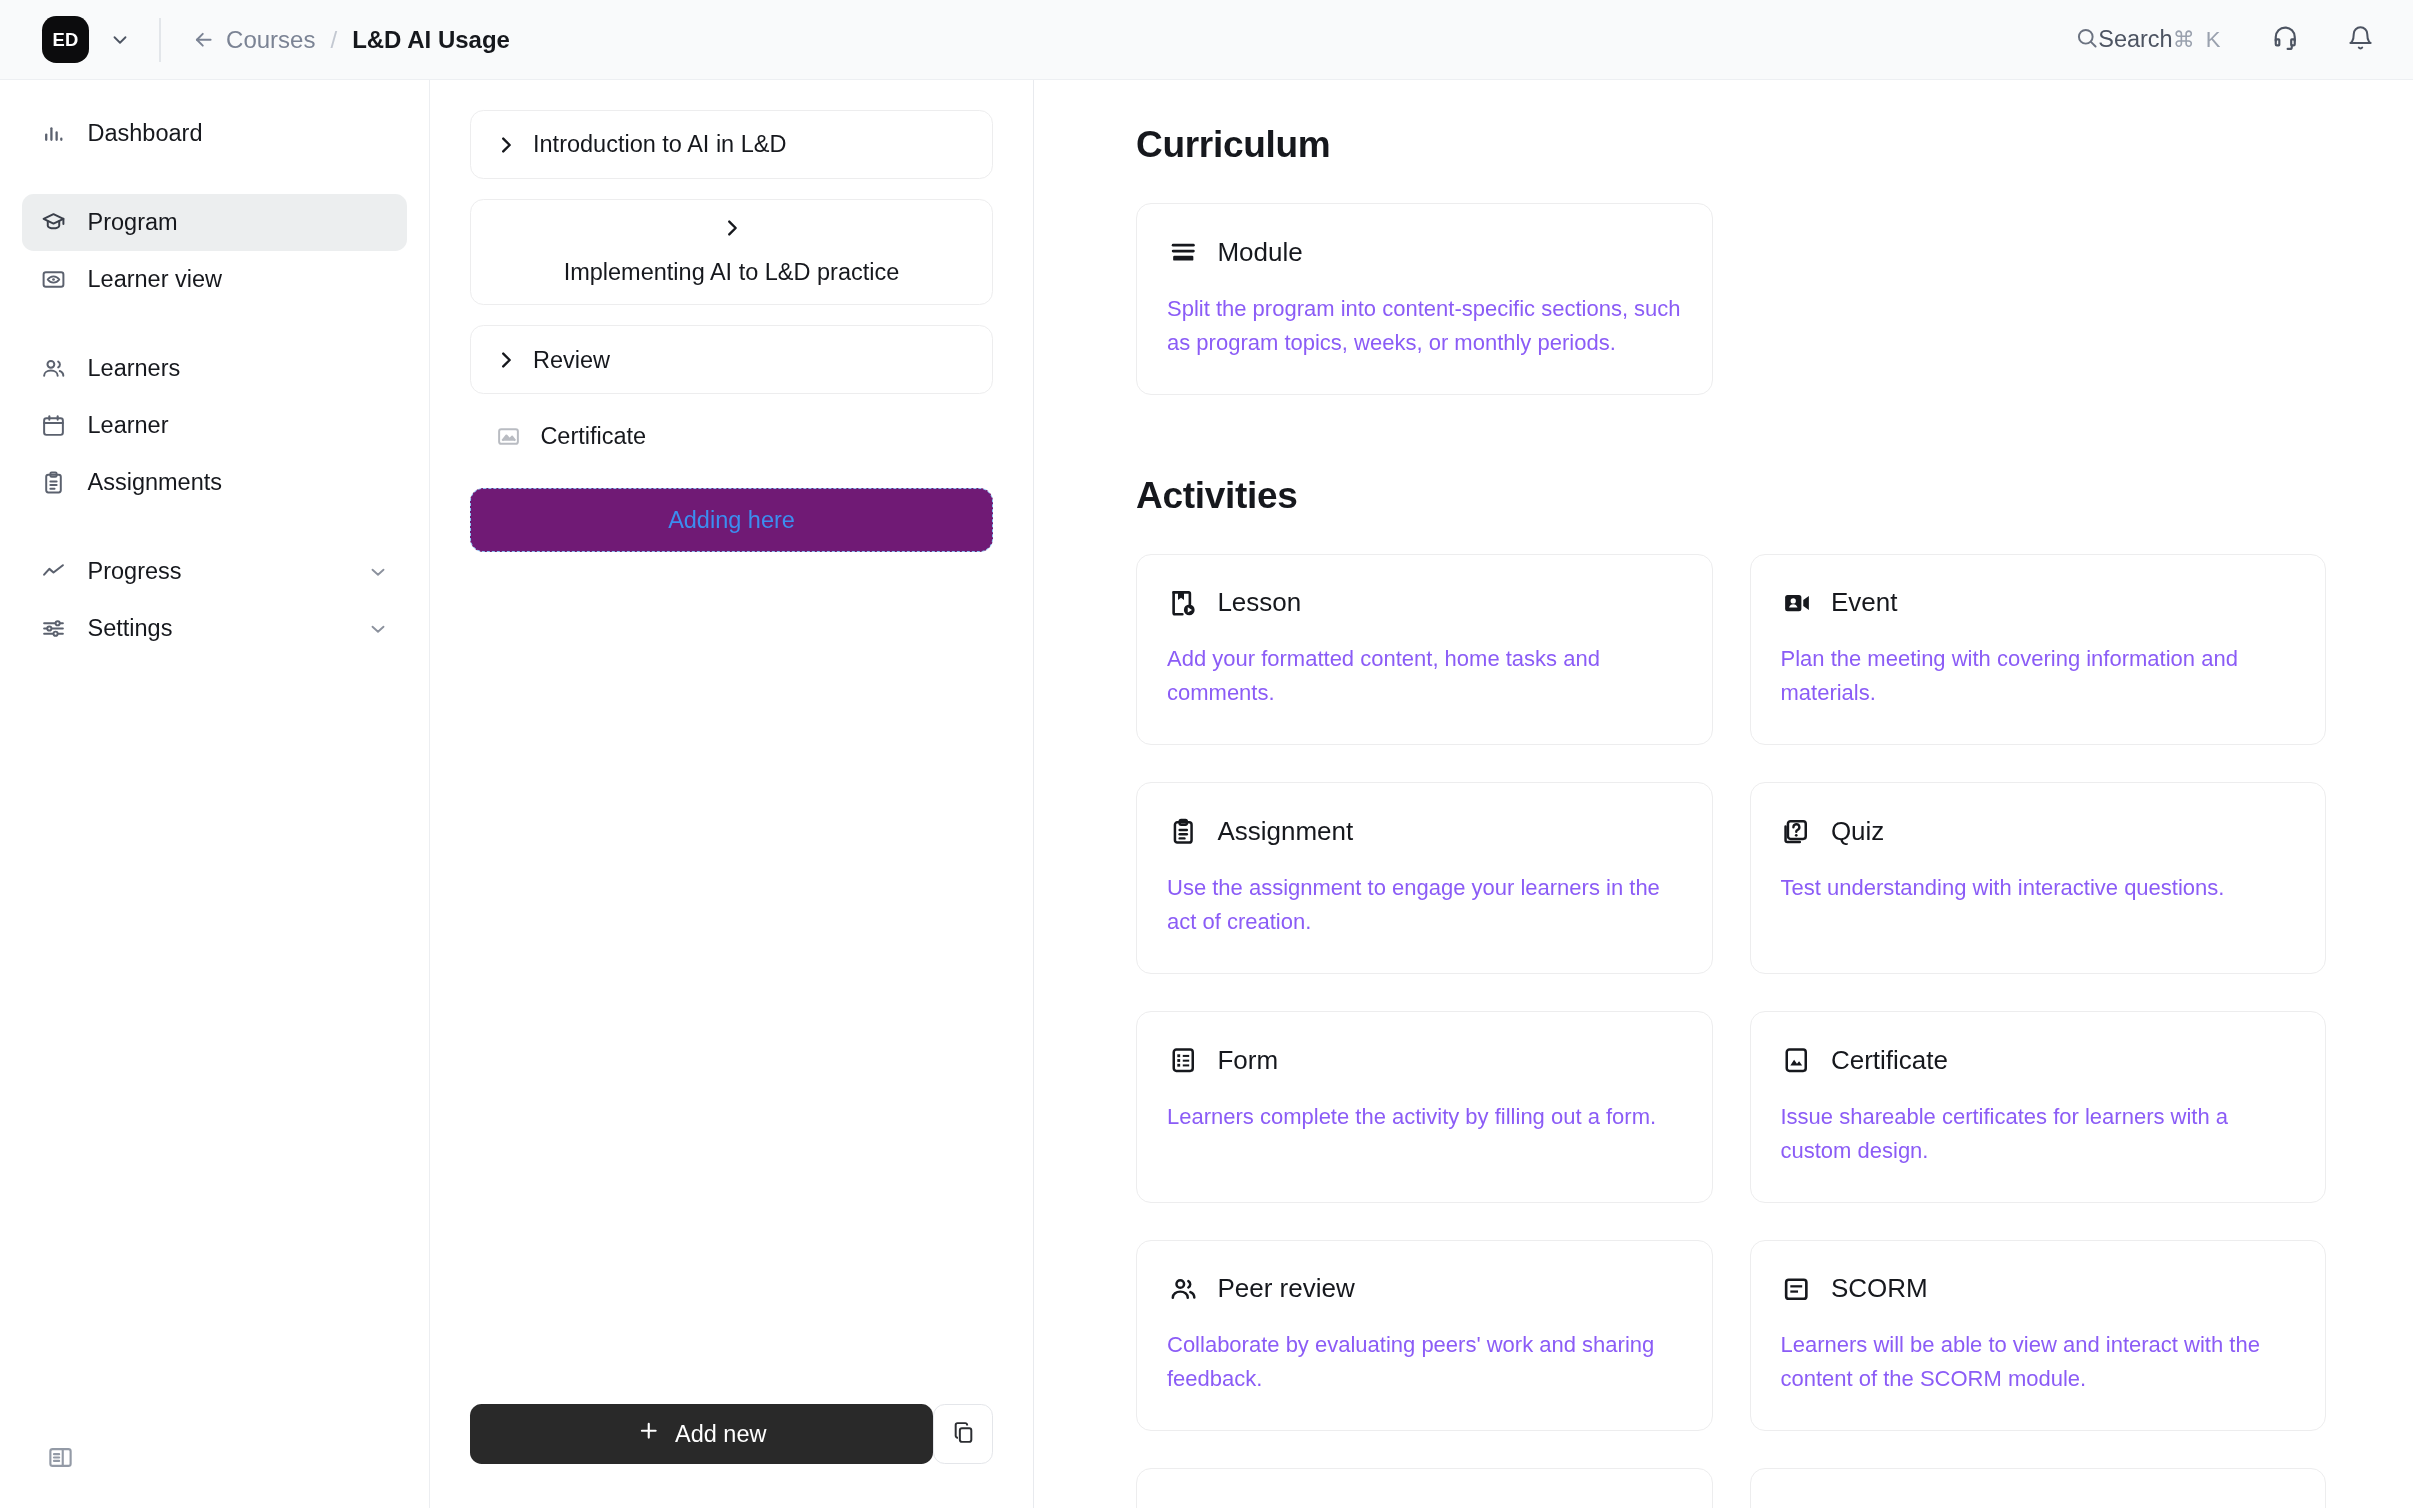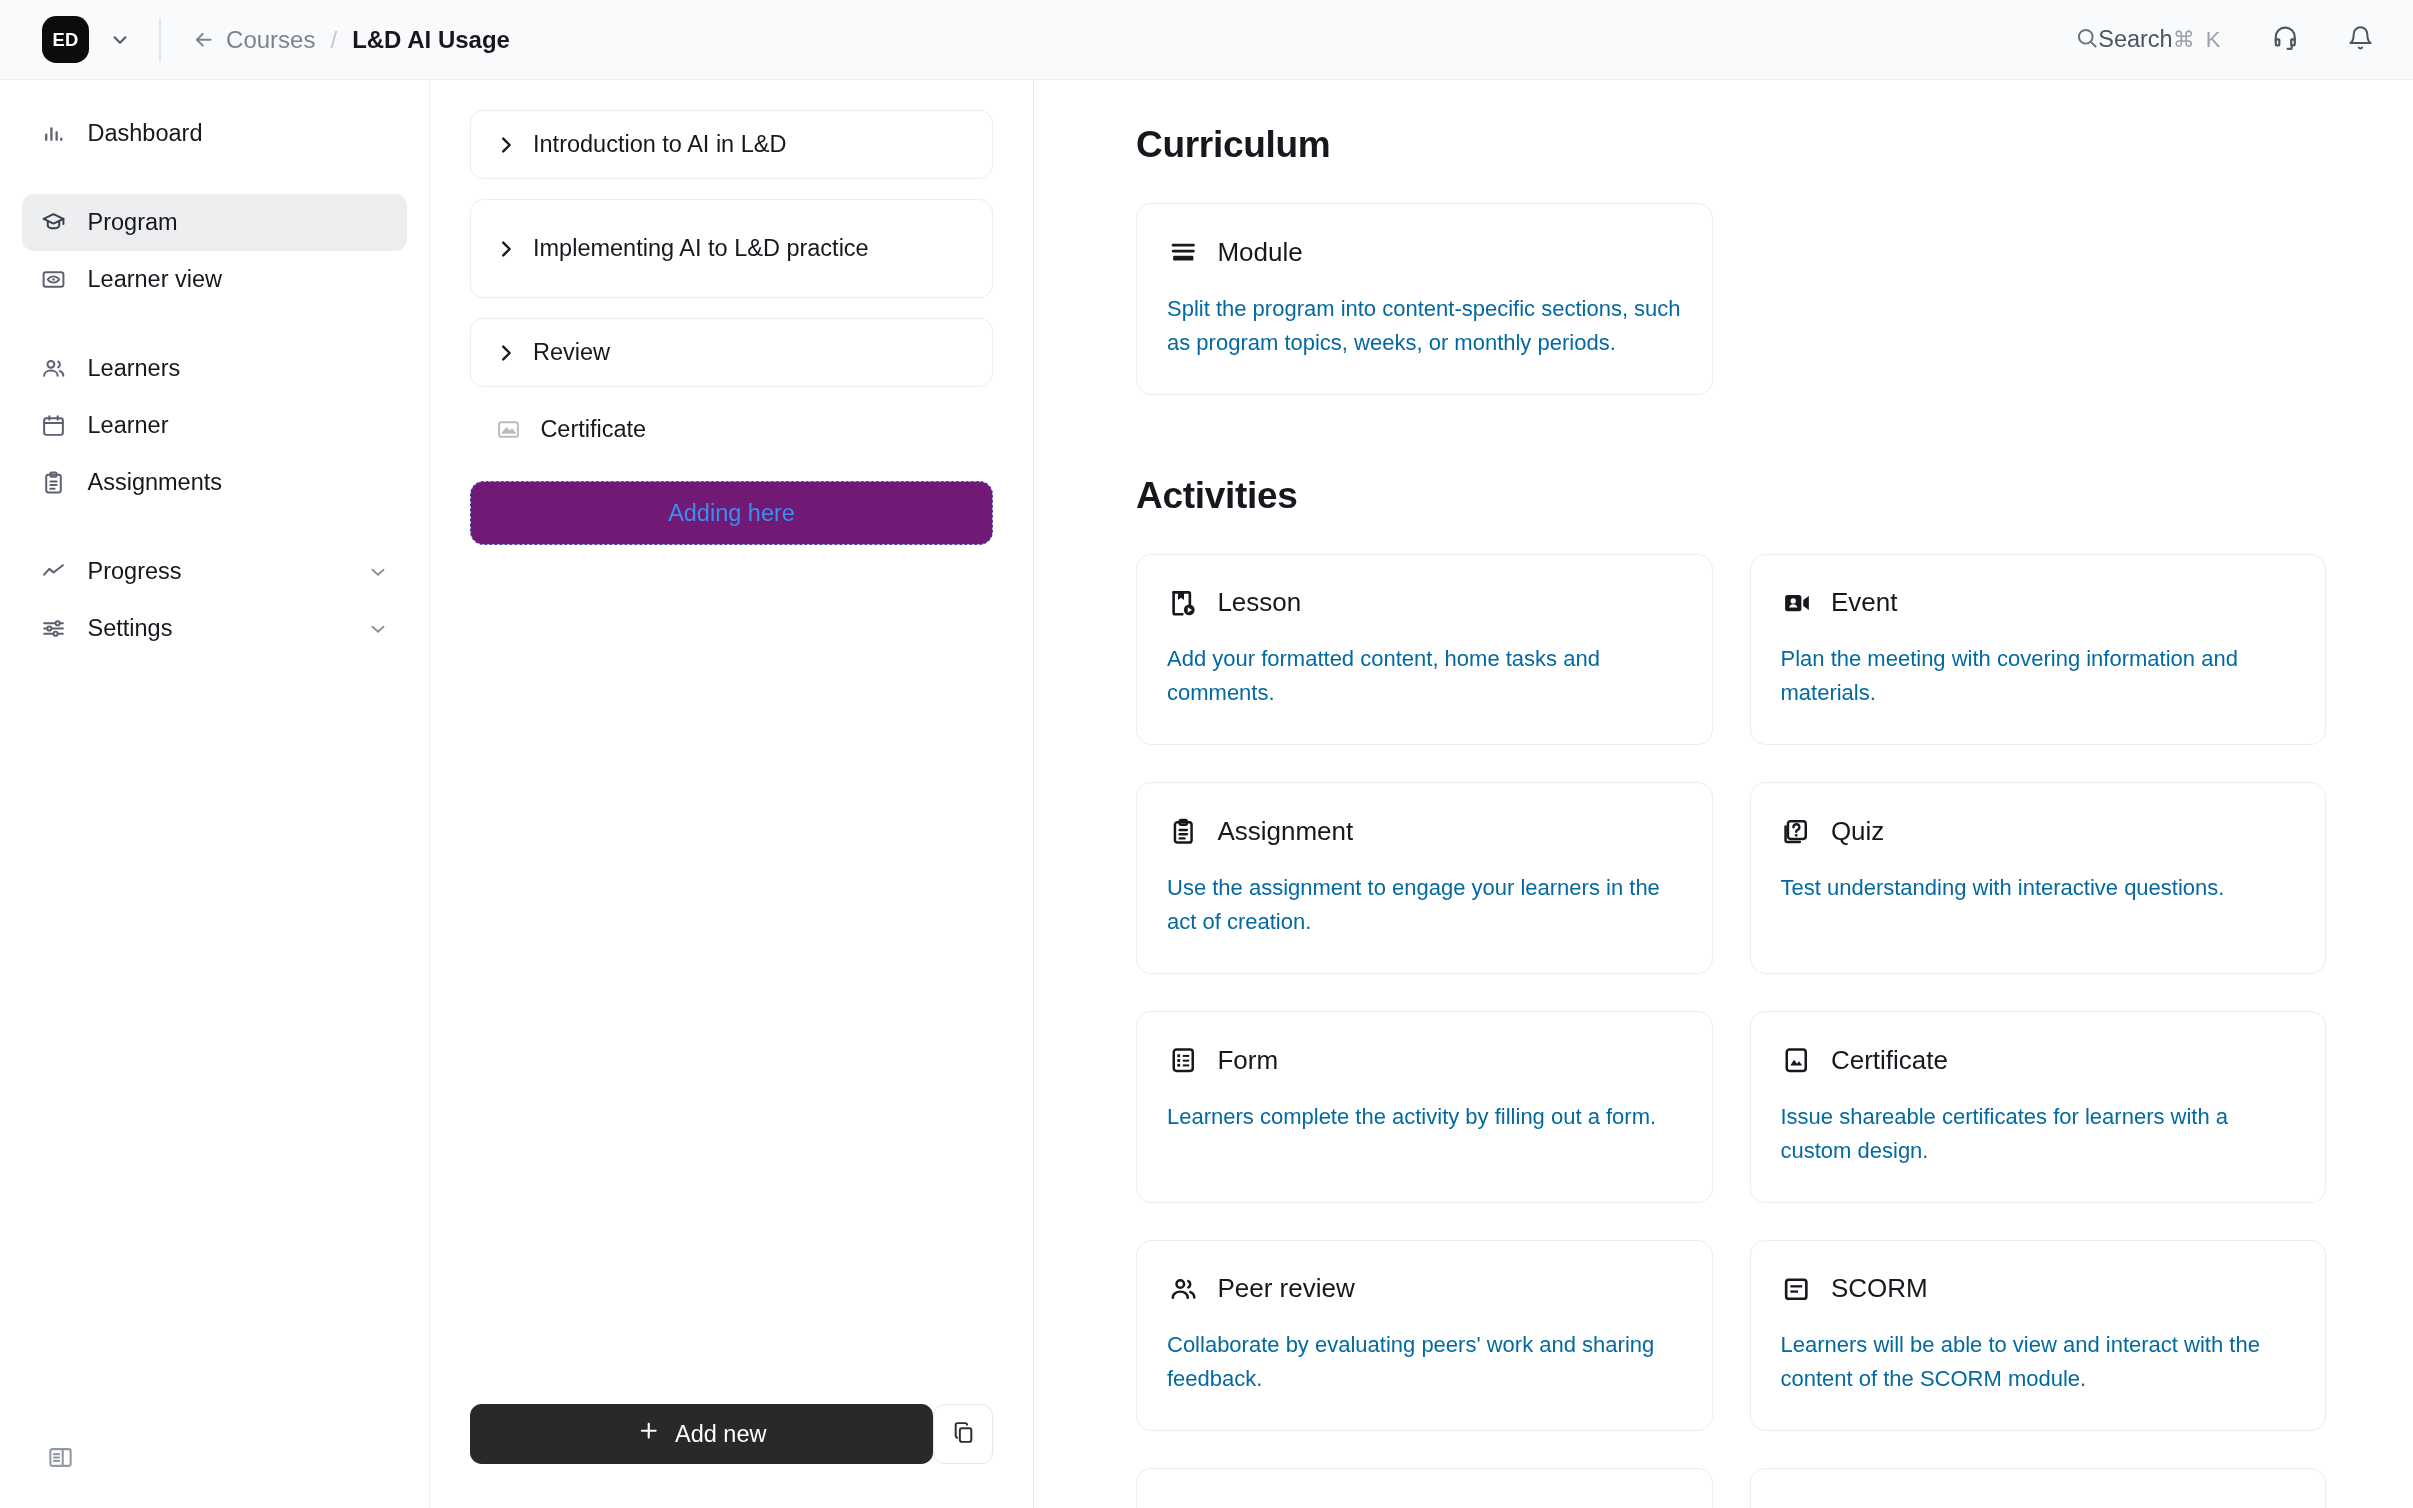--- a/index.html
+++ b/index.html
@@ -130,21 +130,21 @@
   .activities-title { margin-top: 80px; }
   .activities-grid { margin-top: 37px; display: grid; grid-template-columns: 1fr 1fr; gap: 37px 37px; }
   .card {
     border: 1.7px solid #ededee; border-radius: 15px;
     background: #fff; padding: 32px 30px 34px 30px;
     cursor: pointer;
   }
   .card-head { display: flex; align-items: center; gap: 18.4px; }
   .card-icon { width: 32px; height: 32px; flex: 0 0 32px; display:flex; align-items:center; justify-content:center; }
   .card-title { font-size: 26px; font-weight: 400; color: #16181d; }
-  .card-desc { margin-top: 23.5px; font-size: 22px; line-height: 1.55; color: #0369a1; }
+  .card-desc { margin-top: 23.5px; font-size: 22px; line-height: 1.55; color: #8b5cf6; }
   .card-tall { min-height: 183px; }
   .card-stub { height: 101px; padding: 0; }
 </style>
 </head>
 <body>
 
 <div class="app">
 
   <div class="header">
     <div class="hdr-left">
@@ -337,21 +337,21 @@
 
         <div class="tree-card">
           <span class="tree-chevron">
             <svg width="22" height="22" viewBox="0 0 24 24" fill="none" stroke="#16181d" stroke-width="2.6" stroke-linecap="round" stroke-linejoin="round">
                 <polyline points="9 5 16 12 9 19"></polyline>
               </svg>
           </span>
           <span class="tree-label">Introduction to AI in L&amp;D</span>
         </div>
 
-        <div class="tree-card" style="min-height:99px;">
+        <div class="tree-card" style="min-height:99px;flex-direction:column;">
           <span class="tree-chevron">
             <svg width="22" height="22" viewBox="0 0 24 24" fill="none" stroke="#16181d" stroke-width="2.6" stroke-linecap="round" stroke-linejoin="round">
                 <polyline points="9 5 16 12 9 19"></polyline>
               </svg>
           </span>
           <span class="tree-label" style="max-width:360px;">Implementing AI to L&amp;D practice</span>
         </div>
 
         <div class="tree-card">
           <span class="tree-chevron">

